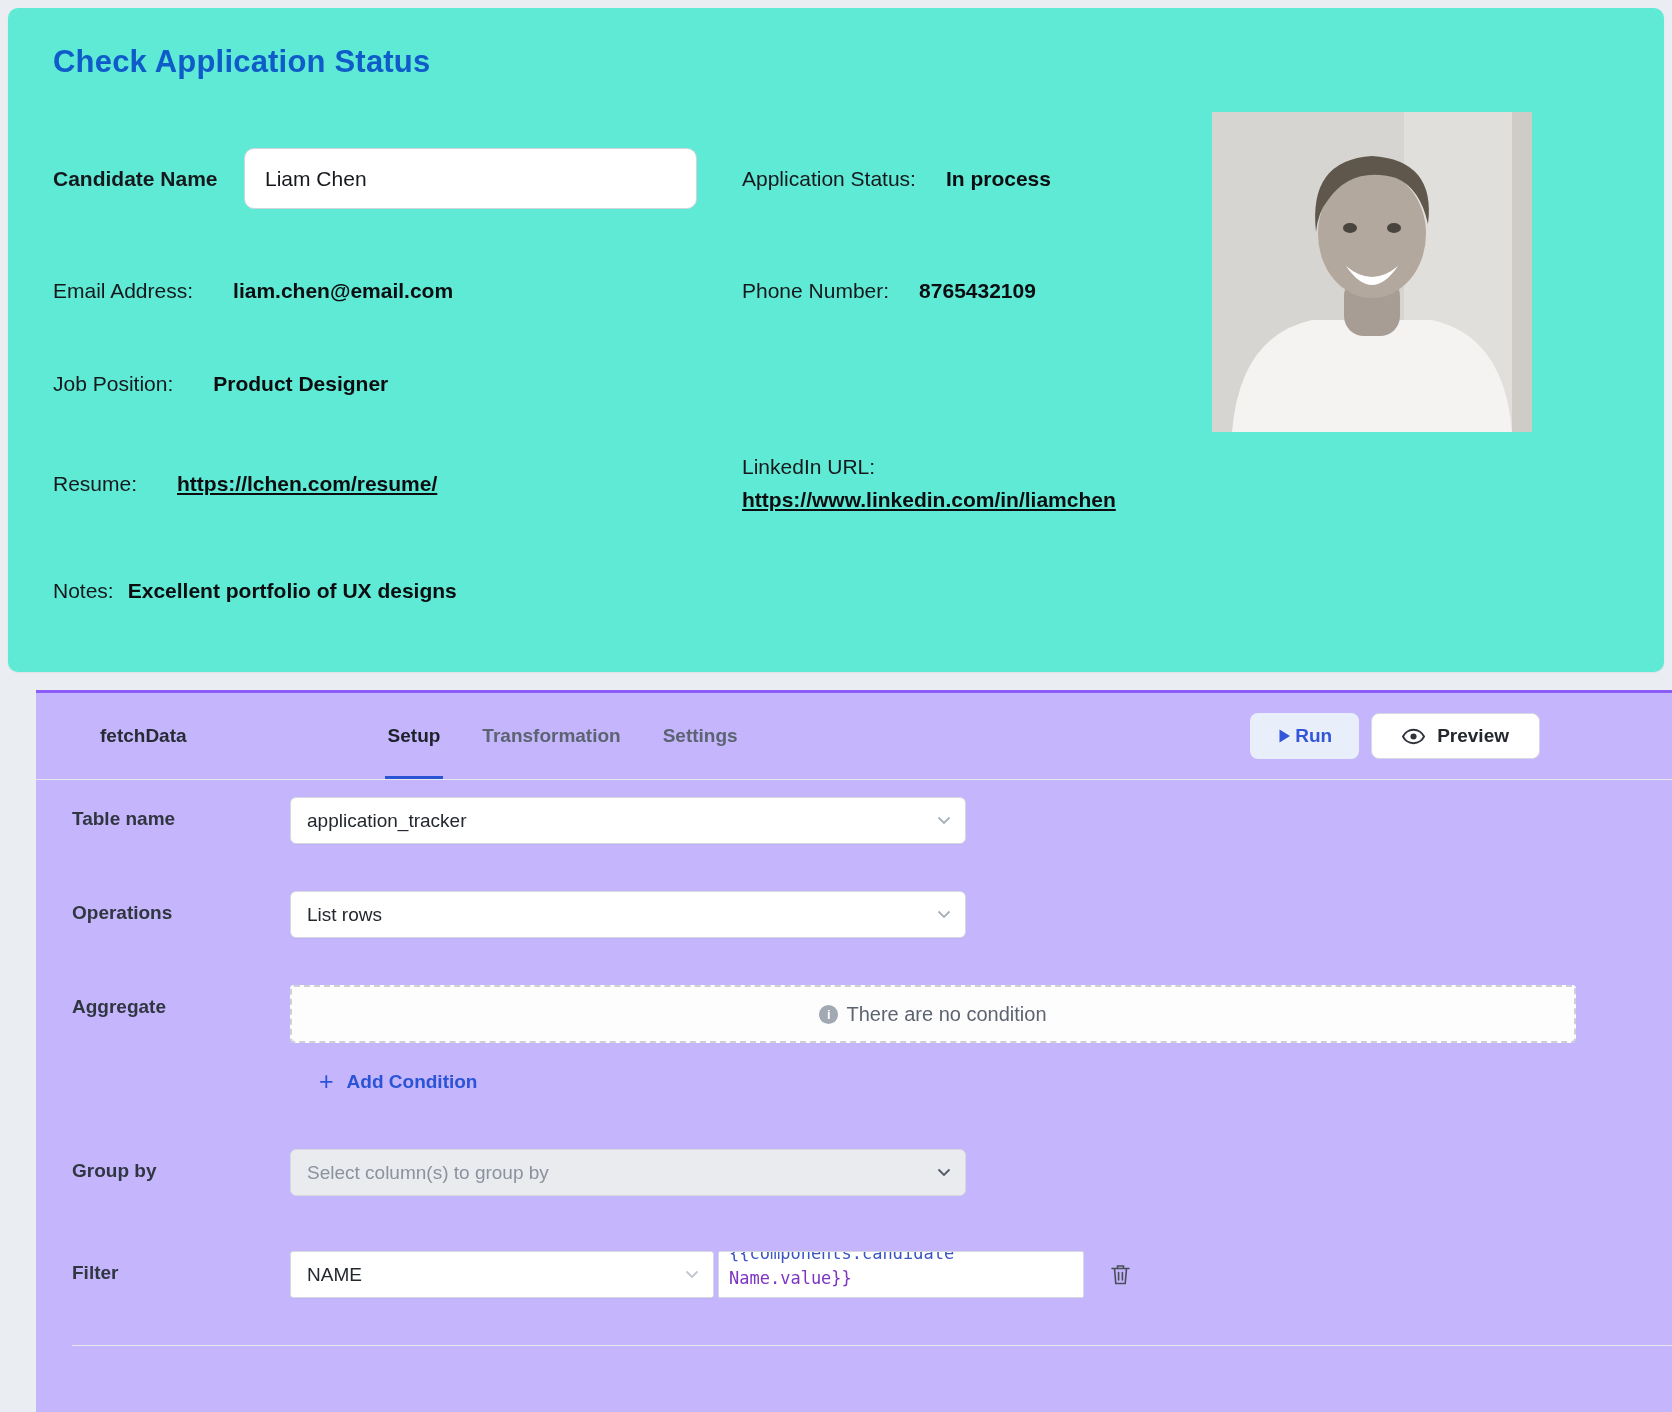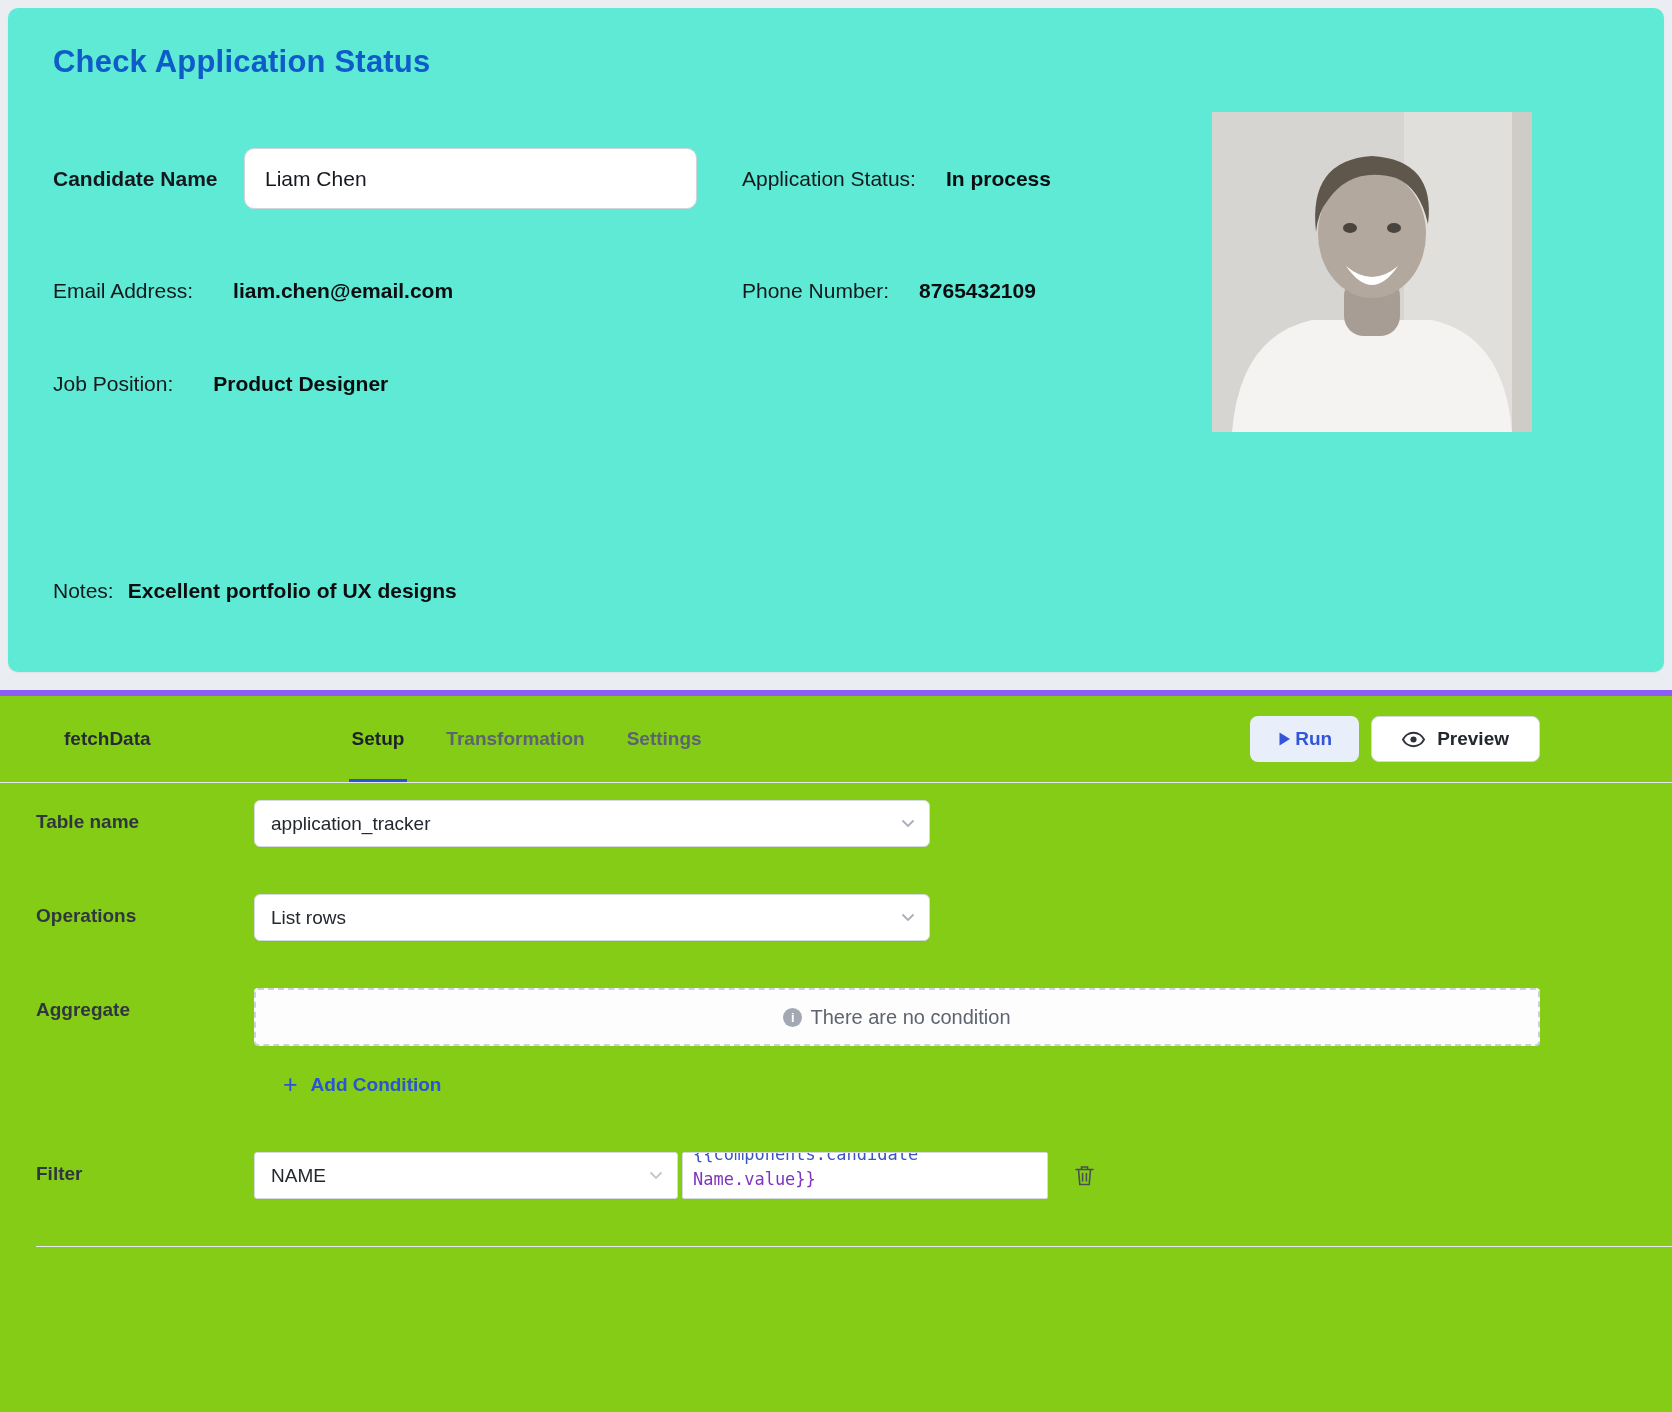--- a/index.html
+++ b/index.html
@@ -53,21 +53,21 @@
     width:453px; height:61px;
     border:1.5px solid #cfd4da; border-radius:10px;
     font-family:inherit; font-size:21px; color:#15181d;
     padding:0 20px; outline:none; background:#fff;
   }
   .two-line { display:flex; flex-direction:column; gap:9px; align-items:flex-start; }
 
   
   .panel {
     margin-top:18px; height:722px;
-    background:#84cc16; border-top:6px solid #8b5cf6;
+    background:#c4b5fd; border-top:3px solid #8b5cf6;margin-left:36px;
   }
   .panel-header {
     display:flex; align-items:center; height:87px;
     padding:0 132px 0 64px;
     border-bottom:1px solid #e4e7eb;
   }
   .query-name { font-size:19px; font-weight:700; color:#272c34; }
   .tabs { display:flex; gap:36px; margin-left:198px; height:100%; }
   .tab {
     display:flex; align-items:center;
@@ -186,20 +186,30 @@
     </div>
   </div>
 
   <div class="row row3">
     <div class="pair">
       <span class="lbl">Job Position:</span>
       <span class="val">Product Designer</span>
     </div>
   </div>
 
+  <div class="row row4">
+    <div class="pair">
+      <span class="lbl">Resume:</span>
+      <a class="link" href="#">https://lchen.com/resume/</a>
+    </div>
+    <div class="two-line">
+      <span class="lbl">LinkedIn URL:</span>
+      <a class="link" href="#">https://www.linkedin.com/in/liamchen</a>
+    </div>
+  </div>
 
   <div class="row row5">
     <div class="pair pair-notes">
       <span class="lbl">Notes:</span>
       <span class="val">Excellent portfolio of UX designs</span>
     </div>
   </div>
 </section>
 
 <section class="panel">
@@ -266,20 +276,31 @@
           <span class="info-icon">i</span>
           <span>There are no condition</span>
         </div>
         <button class="add-condition">
           <span class="plus-icon">+</span>
           <span>Add Condition</span>
         </button>
       </div>
     </div>
 
+    <div class="form-row gap-lg">
+      <span class="form-label">Group by</span>
+      <div class="select disabled">
+        <span>Select column(s) to group by</span>
+        <span class="chev">
+          <svg width="14" height="9" viewBox="0 0 14 9">
+              <path d="M1.5 1.5 L7 7 L12.5 1.5" stroke="#545a63" stroke-width="1.8" fill="none"></path>
+            </svg>
+        </span>
+      </div>
+    </div>
 
     <div class="form-row">
       <span class="form-label">Filter</span>
       <div class="filter-row">
         <div class="select filter-col">
           <span>NAME</span>
           <span class="chev">
             <svg width="14" height="9" viewBox="0 0 14 9">
                 <path d="M1.5 1.5 L7 7 L12.5 1.5" stroke="#c2c7cf" stroke-width="1.8" fill="none"></path>
               </svg>

